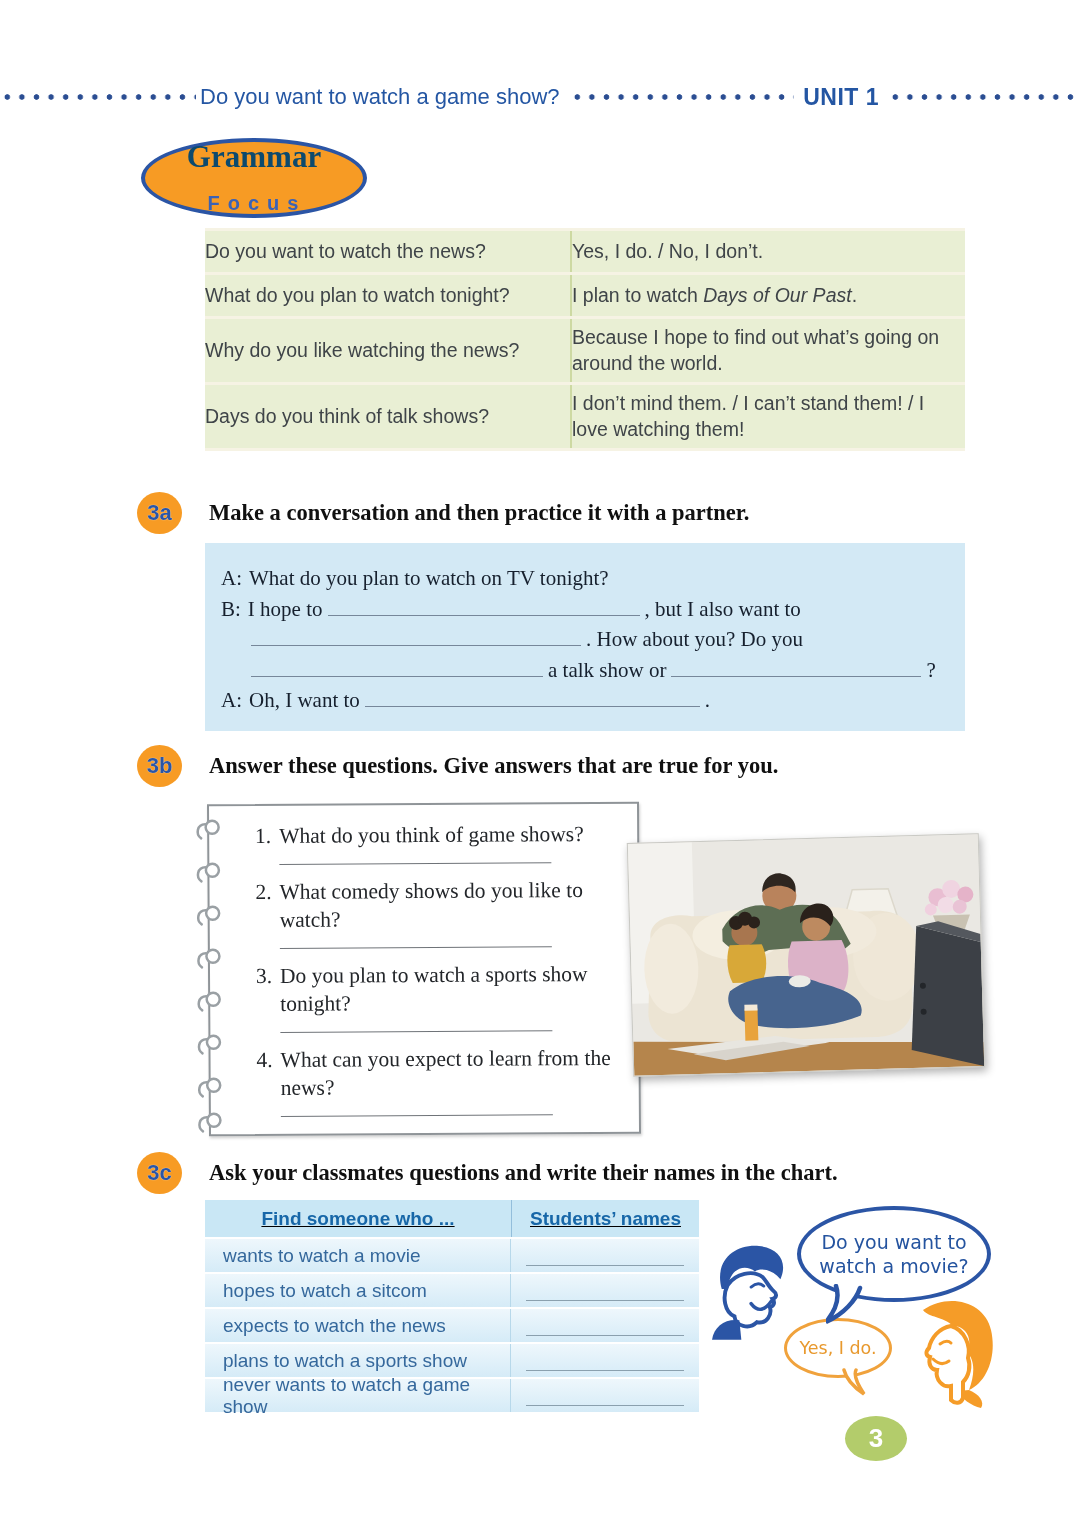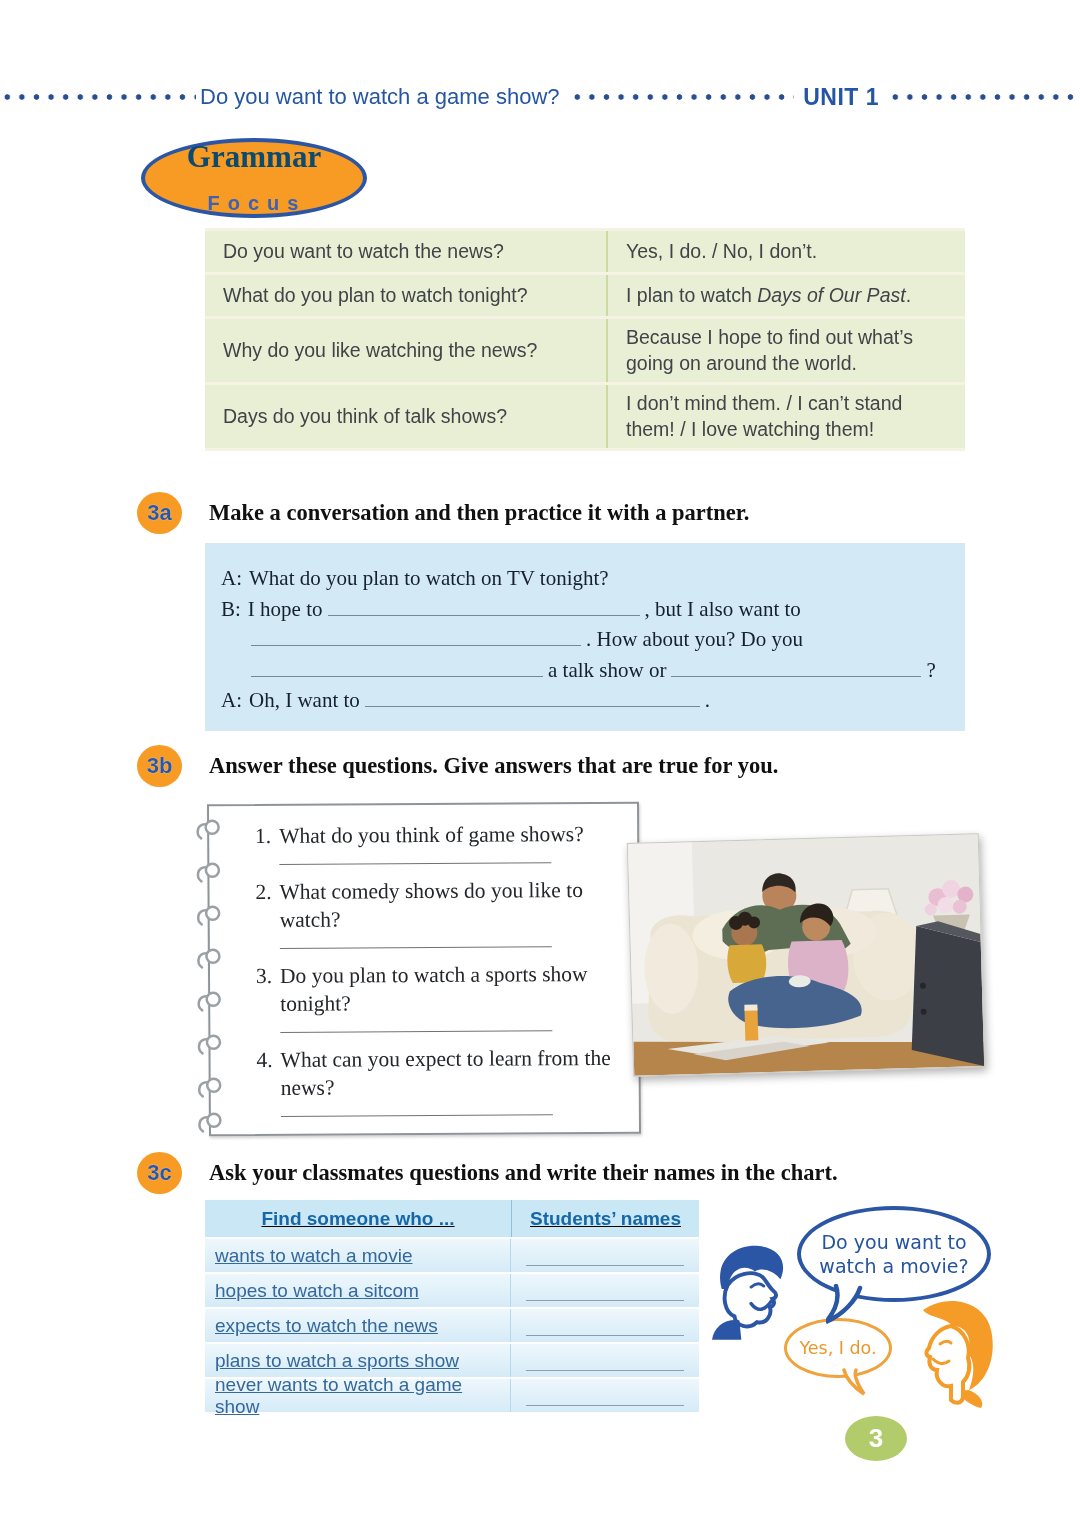--- a/index.html
+++ b/index.html
@@ -20,21 +20,21 @@
   .gf{position:absolute;left:141px;top:138px;width:218px;height:72px;background:#f79b24;
       border:4px solid #2b55a5;border-radius:50%;display:flex;flex-direction:column;
       align-items:center;justify-content:center;}
   .gf .l1{font-family:"Liberation Serif",serif;font-weight:bold;font-size:31px;color:#0c4a6e;line-height:1;}
   .gf .l2{font-size:20px;font-weight:bold;color:#3b62b5;letter-spacing:8px;margin-top:20px;padding-left:6px;}
 
   
   table.gtable{position:absolute;left:205px;top:228px;width:760px;border-collapse:collapse;
        background:#e9efd4;font-size:19.5px;color:#3f4448;}
   table.gtable td{border-top:3px solid #f6f3e4;border-bottom:3px solid #f6f3e4;
-       padding:4px 18px;vertical-align:middle;line-height:1.32;}
+       padding:4px 0;vertical-align:middle;line-height:1.32;}
   table.gtable td.q{width:365px;border-right:2px solid #cdd9a2;}
   table.gtable tr.h40 td{height:33px;}
   table.gtable tr.h62 td{height:55px;}
   table.gtable i{font-style:italic;}
 
   
   .nbadge{position:absolute;width:45px;height:42px;background:#f79b24;border-radius:50%;
       display:flex;align-items:center;justify-content:center;color:#2b55a5;font-weight:bold;
       font-size:22px;text-shadow:0 0 1px #fff;}
   .stitle{position:absolute;left:209px;font-family:"Liberation Serif",serif;font-weight:bold;
@@ -64,21 +64,21 @@
       border:1px solid #c9c9c4;box-shadow:2px 4px 8px rgba(0,0,0,.3);background:#eceae6;z-index:2;}
   .photo svg{display:block;}
 
   
   .ftable{position:absolute;left:205px;top:1200px;width:494px;}
   .fhead{display:flex;height:37px;background:#c9e7f5;align-items:center;text-decoration:underline;}
   .fh1{width:306px;text-align:center;font-weight:bold;font-size:19px;color:#1767a8;border-right:1.5px solid #93bedb;height:100%;display:flex;align-items:center;justify-content:center;}
   .fh2{flex:1;text-align:center;font-weight:bold;font-size:19px;color:#1767a8;}
   .frow{display:flex;height:33px;border-top:2px solid #ffffff;background:linear-gradient(180deg,#eef7fc,#d5ebf7);}
   .fcell-label{width:306px;border-right:1.5px solid #b7d8ea;display:flex;align-items:center;
-      padding-left:10px;box-sizing:border-box;font-size:19px;color:#35689c;text-decoration:underline;}
+      padding-left:18px;box-sizing:border-box;font-size:19px;color:#35689c;}
   .fcell-name{flex:1;display:flex;align-items:flex-end;justify-content:center;padding-bottom:6px;}
   .nblank{width:158px;border-bottom:1.5px solid #8aa0ae;height:1px;}
 
   
   .bub{position:absolute;background:#fff;border-radius:50%;display:flex;flex-direction:column;
       align-items:center;justify-content:center;text-align:center;z-index:2;font-family:"DejaVu Sans",sans-serif;}
   .bub-q{left:797px;top:1206px;width:186px;height:88px;border:4.5px solid #2b55a5;
       color:#24539f;font-size:19px;line-height:24px;font-weight:500;}
   .bub-a{left:784px;top:1318px;width:102px;height:54px;border:3.5px solid #f0a23c;
       color:#e8992e;font-size:17.5px;}

